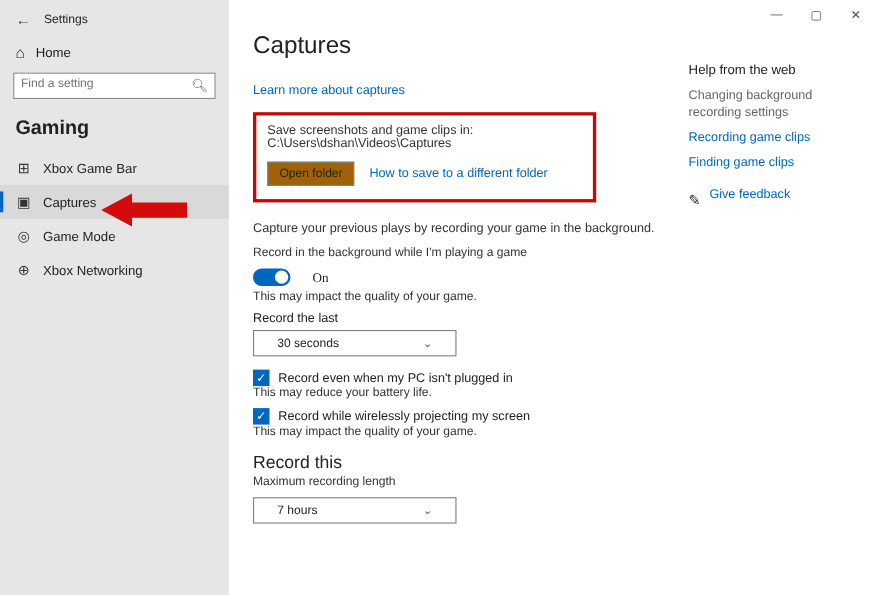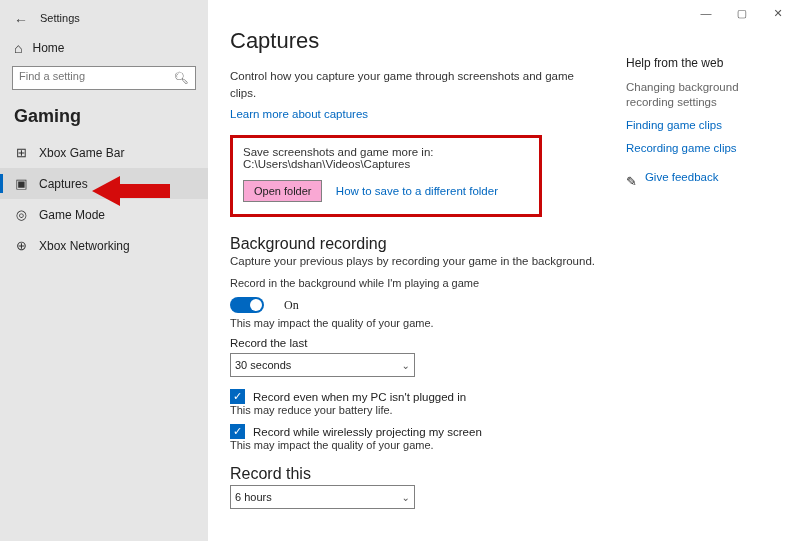--- a/index.html
+++ b/index.html
@@ -106,21 +106,21 @@
   .save-box {
     border: 3px solid #c80606;
     padding: 8px 10px 12px 10px;
     margin: 14px 0 18px 0;
     max-width: 312px;
   }
   .save-path { font-size: 11.5px; color: #333; margin-bottom: 10px; }
   .open-folder-btn {
     display: inline-block;
     border: 1px solid #808080;
-    background: #f9a8d4;
+    background: #a16207;
     padding: 4px 10px;
     font-size: 11px;
     margin-right: 10px;
     cursor: pointer;
   }
   h2 { font-size: 16px; font-weight: 400; margin: 8px 0 2px 0; }
   .sub { font-size: 11.5px; color: #333; margin-bottom: 10px; }
   .toggle-row { display: flex; align-items: center; gap: 20px; margin: 6px 0 4px 0; font-family: Liberation Serif, serif; }
   .toggle {
     width: 34px; height: 16px; border-radius: 8px;
@@ -130,21 +130,21 @@
     position: absolute; right: 2px; top: 2px;
     width: 12px; height: 12px; border-radius: 50%; background: #fff;
   }
   .hint { font-size: 11px; color: #333; margin-bottom: 8px; }
   .field-label { font-size: 11.5px; margin: 8px 0 4px 0; }
   .select {
     border: 1px solid #808080;
     width: 185px;
     height: 24px;
     display: flex; align-items: center; justify-content: space-between;
-    padding: 0 4px;
+    padding: 0 21px;
     font-size: 11px;
     background: #fff;
   }
   .chevron { font-size: 10px; color: #555; }
   .check-row { display: flex; align-items: center; gap: 8px; margin-top: 12px; font-size: 11.5px; }
   .checkbox {
     width: 15px; height: 15px; background: #0067c0;
     display: flex; align-items: center; justify-content: center;
     color: #fff; font-size: 11px;
   }
@@ -216,31 +216,29 @@
   </div>
 
   <svg class="arrow-annotation" width="80" height="38">
     <polygon points="0,19 28,4 28,12 78,12 78,26 28,26 28,34" fill="#d40b0b"></polygon>
   </svg>
 
   <div class="main">
     <div class="content">
       <h1>Captures</h1>
 
-      <div class="body-text">Control how you capture your game through screenshots and game clips.</div>
       <div style="height:6px"></div>
       <span class="link">Learn more about captures</span>
 
       <div class="save-box">
-        <div class="save-path">Save screenshots and game more in: C:\Users\dshan\Videos\Captures</div>
+        <div class="save-path">Save screenshots and game clips in: C:\Users\dshan\Videos\Captures</div>
         <span class="open-folder-btn">Open folder</span>
         <span class="link">How to save to a different folder</span>
       </div>
 
-      <h2>Background recording</h2>
       <div class="sub">Capture your previous plays by recording your game in the background.</div>
 
       <div class="hint">Record in the background while I'm playing a game</div>
       <div class="toggle-row">
         <div class="toggle">
             <div class="knob"></div>
           </div>
         <span>On</span>
       </div>
       <div class="hint">This may impact the quality of your game.</div>
@@ -257,31 +255,32 @@
       </div>
       <div class="hint">This may reduce your battery life.</div>
 
       <div class="check-row" style="margin-top:6px">
         <div class="checkbox">✓</div>
         <span>Record while wirelessly projecting my screen</span>
       </div>
       <div class="hint">This may impact the quality of your game.</div>
 
       <h2 style="margin-top:14px">Record this</h2>
+      <div class="hint">Maximum recording length</div>
       <div class="select">
-        <span>6 hours</span>
+        <span>7 hours</span>
         <span class="chevron">⌄</span>
       </div>
     </div>
 
     <div class="help">
       <div class="help-title">Help from the web</div>
       <span class="muted">Changing background recording settings</span>
+      <span class="link">Recording game clips</span>
       <span class="link">Finding game clips</span>
-      <span class="link">Recording game clips</span>
       <div class="feedback">
         <span class="feedback-icon">✎</span>
         <span class="link">Give feedback</span>
       </div>
     </div>
   </div>
 
 </div>
 
 </body></html>

